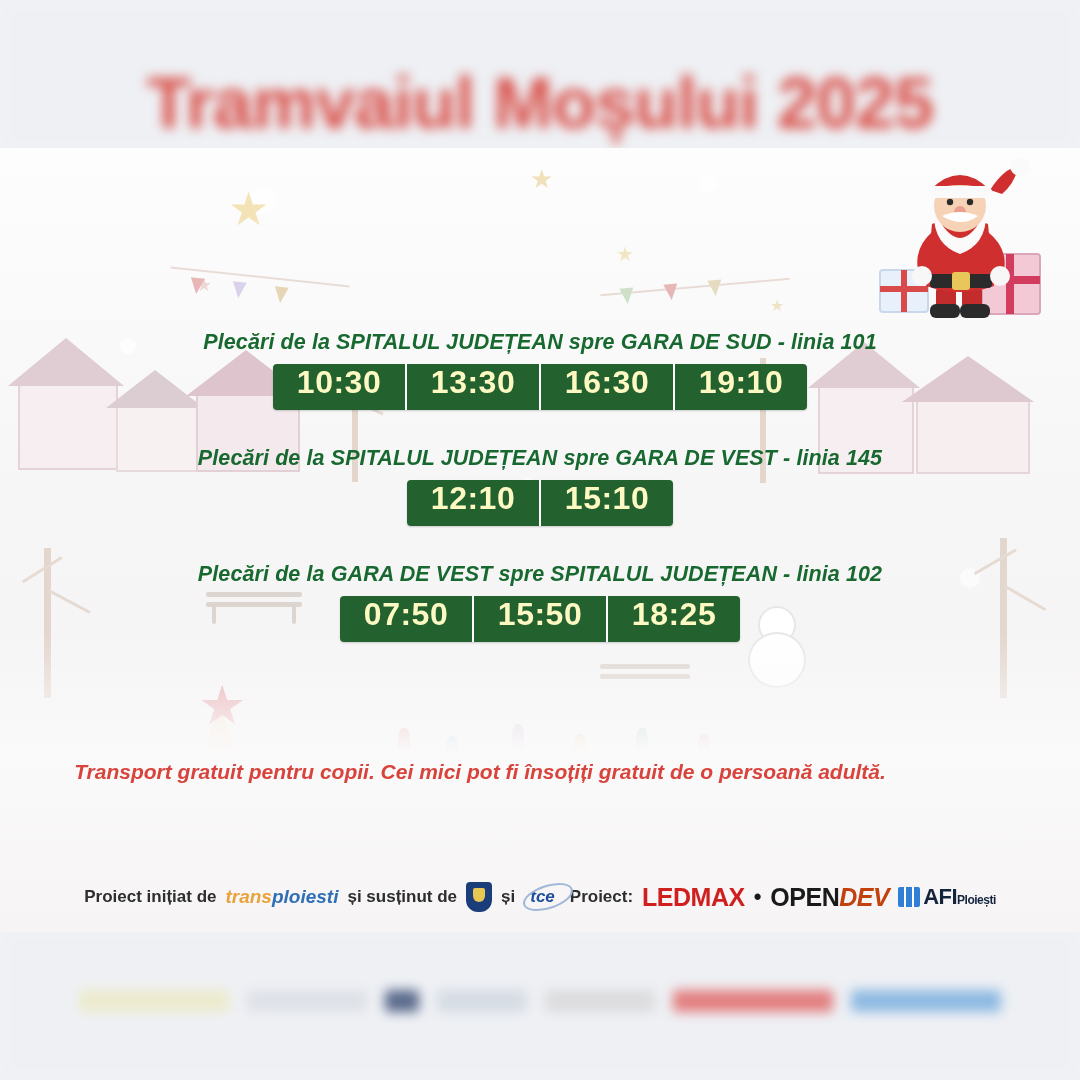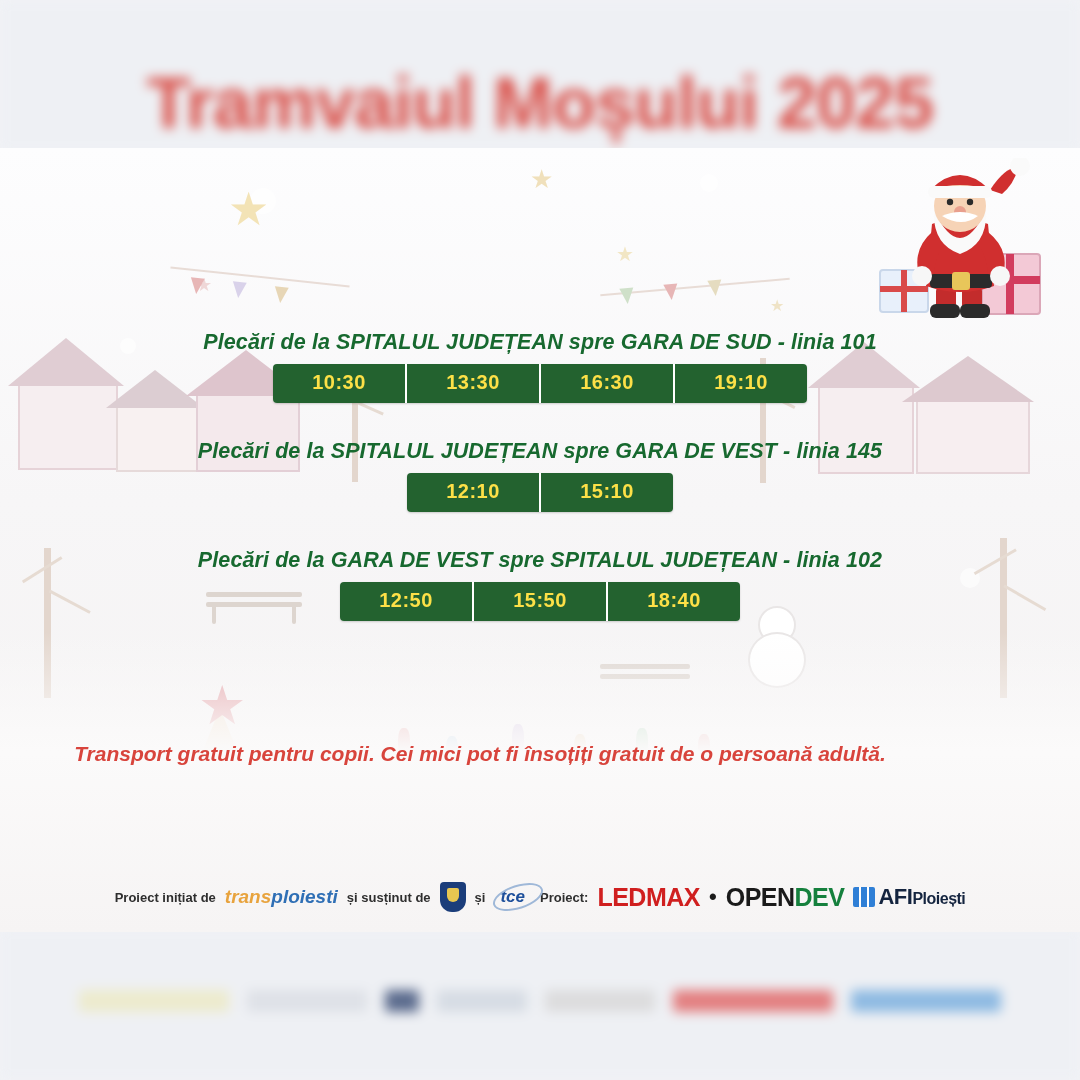--- a/index.html
+++ b/index.html
@@ -158,37 +158,37 @@
     white-space: nowrap;
   }
   .times {
     display: inline-flex;
     border-radius: 4px;
     overflow: hidden;
     box-shadow: 0 1px 2px rgba(0,0,0,.18);
   }
   .time-cell {
     background: #23622f;
-    color: #fde047;
-    font-size: 20px;
-    font-weight: bold;
-    padding: 7px 20px 9px 20px;
+    color: #fef9c3;
+    font-size: 32px;
+    font-weight: bold;
+    padding: 0 20px 9px 20px;
     border-right: 2px solid #ffffff;
     letter-spacing: .5px;
     min-width: 92px;
     text-align: center;
   }
   .time-cell:last-child { border-right: none; }
   .route-gap { height: 30px; }
 
   
   .notes {
     position: absolute;
     left: 0;
-    top: 594px;
+    top: 612px;
     width: 960px;
     text-align: center;
   }
   .note-1 {
     font-size: 21px;
     font-weight: bold;
     font-style: italic;
     color: #d8443c;
     margin-bottom: 8px;
     white-space: nowrap;
@@ -207,21 +207,21 @@
     left: 0;
     bottom: 20px;
     width: 1080px;
     display: flex;
     align-items: center;
     justify-content: center;
     gap: 9px;
     white-space: nowrap;
   }
   .credit-text {
-    font-size: 13px;
+    font-size: 17px;
     font-weight: bold;
     color: #2e2e2e;
   }
   .logo-trans {
     font-size: 19px;
     font-weight: bold;
     font-style: italic;
     color: #2f6fb5;
   }
   .logo-trans .b { color: #e8a33d; }
@@ -251,31 +251,31 @@
   .logo-tce .ring {
     position: absolute;
     left: -2px; top: 0px;
     width: 48px; height: 20px;
     border: 2px solid #9fb8d8;
     border-radius: 50%;
     transform: rotate(-18deg);
   }
   .logo-ledmax { font-size: 25px; font-weight: bold; color: #d01f1f; letter-spacing: -.5px; }
   .logo-opendev { font-size: 25px; font-weight: bold; color: #1a1a1a; letter-spacing: -.5px; }
-  .logo-opendev .dev { color: #15803d; }
+  .logo-opendev .dev { color: #c2410c; font-style: italic; }
   .logo-afi { font-size: 22px; font-weight: bold; color: #14243f; letter-spacing: -.5px; }
   .afi-mark {
     display: inline-block;
     width: 22px; height: 20px;
     background: linear-gradient(90deg,#2f7fd6 0 6px,#fff 6px 8px,#2f7fd6 8px 14px,#fff 14px 16px,#2f7fd6 16px 22px);
     vertical-align: -3px;
     margin-right: 3px;
     border-radius: 2px;
   }
-  .logo-afi .small { font-size: 16px; font-weight: bold; }
+  .logo-afi .small { font-size: 12px; font-weight: bold; }
   .dot-sep { font-size: 22px; font-weight: bold; color: #1a1a1a; }
 </style>
 </head>
 <body>
 
 <div id="poster">
 
   <div class="bg-blur top">
     <div class="blur-title">Tramvaiul Moșului 2025</div>
   </div>
@@ -427,23 +427,23 @@
           <div class="time-cell">12:10</div>
           <div class="time-cell">15:10</div>
         </div>
       </div>
 
       <div class="route-gap"></div>
 
       <div class="route">
         <div class="route-title">Plecări de la GARA DE VEST spre SPITALUL JUDEȚEAN - linia 102</div>
         <div class="times">
-          <div class="time-cell">12:50</div>
+          <div class="time-cell">07:50</div>
           <div class="time-cell">15:50</div>
-          <div class="time-cell">18:40</div>
+          <div class="time-cell">18:25</div>
         </div>
       </div>
 
     </div>
 
     <div class="notes">
       <div class="note-1">Transport gratuit pentru copii. Cei mici pot fi însoțiți gratuit de o persoană adultă.</div>
     </div>
 
     <div class="credits">

